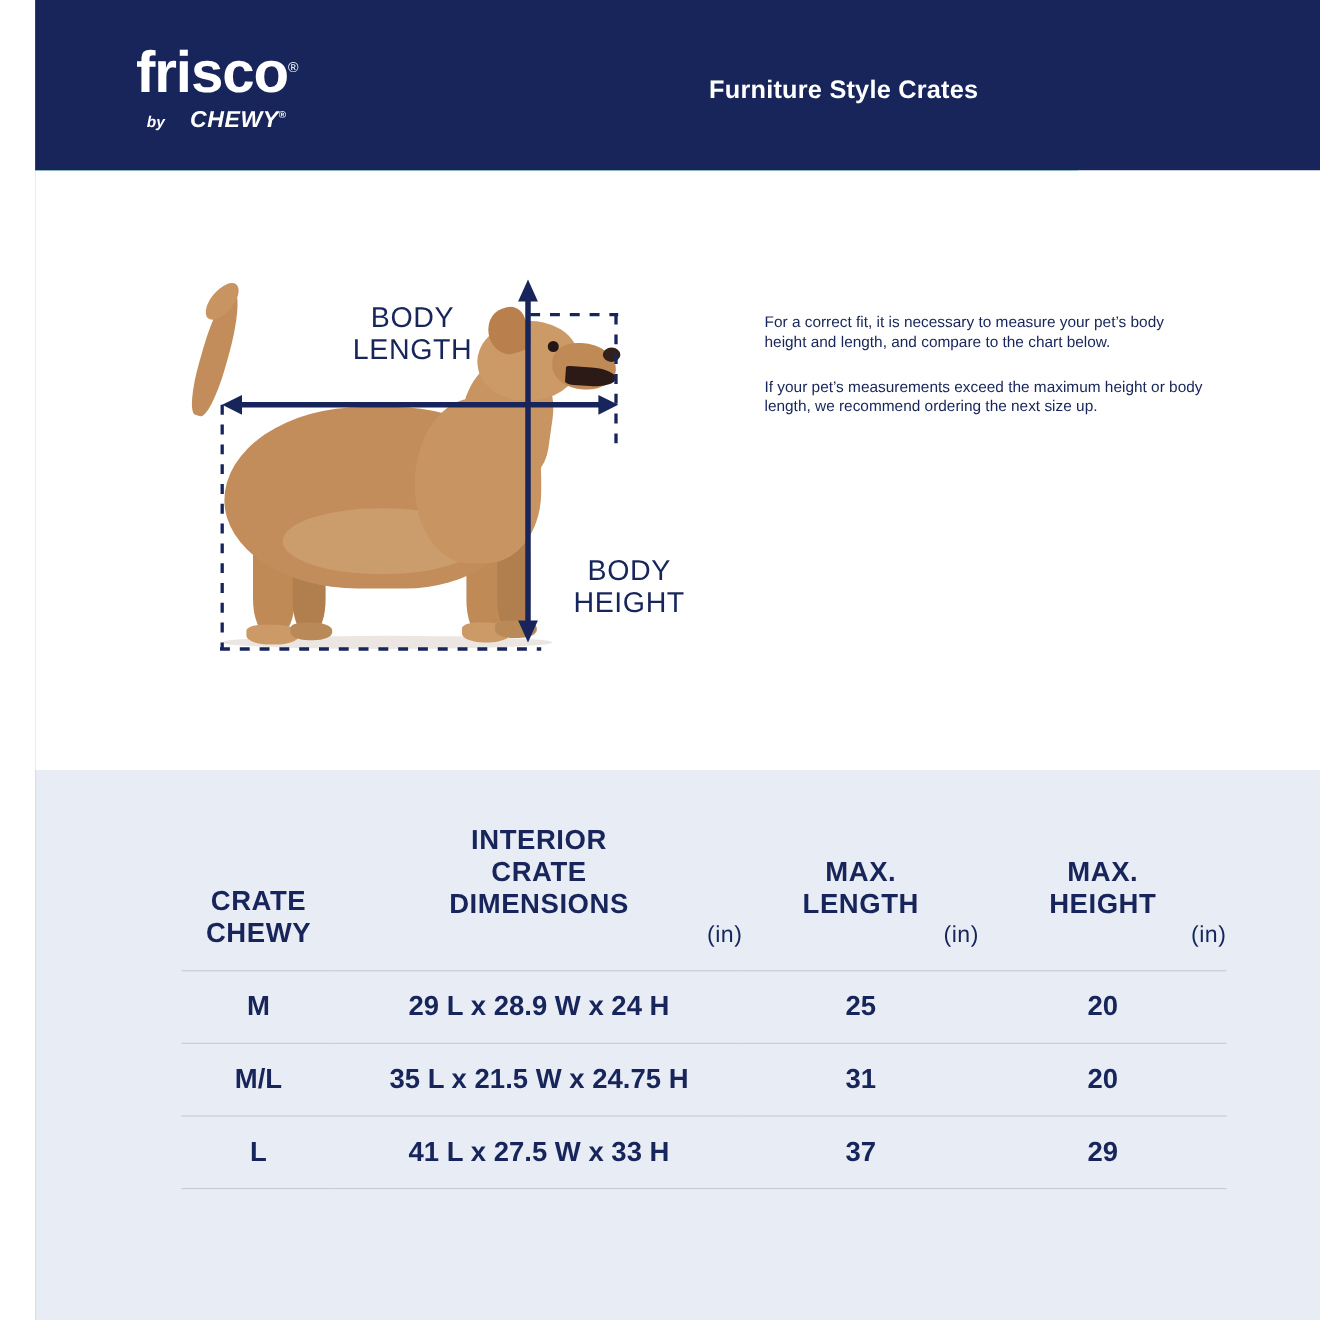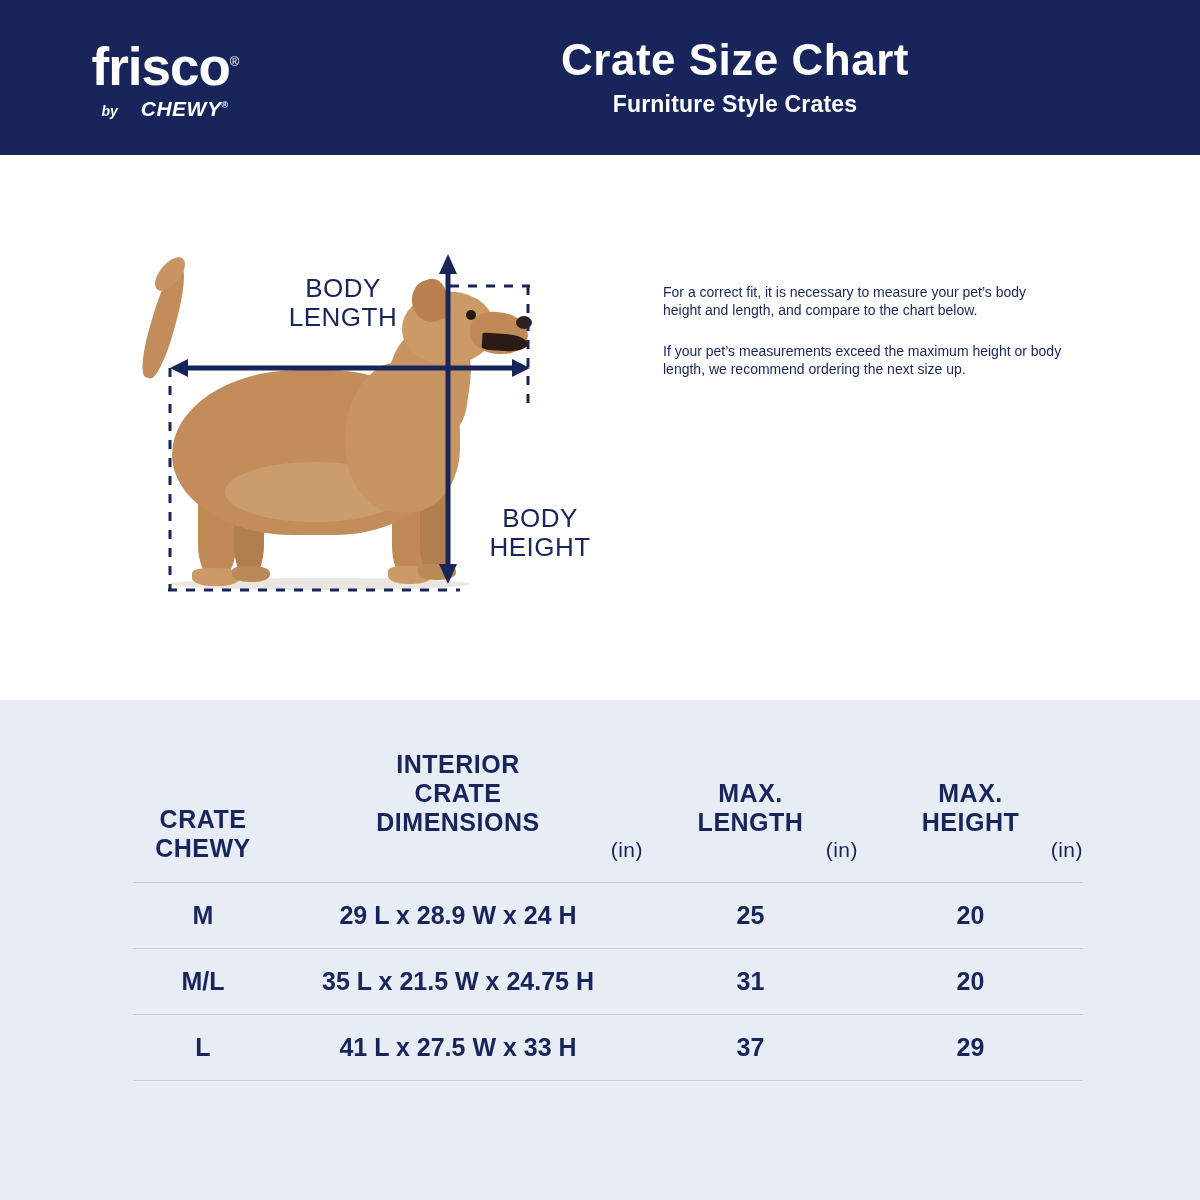--- a/index.html
+++ b/index.html
@@ -6,20 +6,21 @@
   html, body {
     width: 1200px; height: 1200px;
     background: #ffffff;
     font-family: "Liberation Sans", sans-serif;
     overflow: hidden;
   }
   .page {
     position: relative;
     width: 948px; height: 1200px;
     background: #14b8a6;
+    margin-left: 32px;
   }
 
   
   .header {
     position: absolute;
     top: 0; left: 0;
     width: 1200px; height: 155px;
     background: #17255a;
     display: flex;
     align-items: center;
@@ -320,21 +321,20 @@
     <div class="logo-block">
       <div class="logo-frisco">
         <span>frisco</span><span class="tm">®</span>
       </div>
       <div class="logo-sub">
         <span class="logo-by">by</span>
         <span class="logo-chewy"><span>CHEWY</span><span class="reg">®</span></span>
       </div>
     </div>
     <div class="title-block">
-      <div class="chart-title">Crate Size Chart</div>
       <div class="chart-subtitle">Furniture Style Crates</div>
     </div>
   </div>
 
   <div class="illus-area">
 
     <div class="dog-wrap">
       <div class="dog-shadow"></div>
       <div class="dog-tail"></div>
       <div class="dog-tail2"></div>

